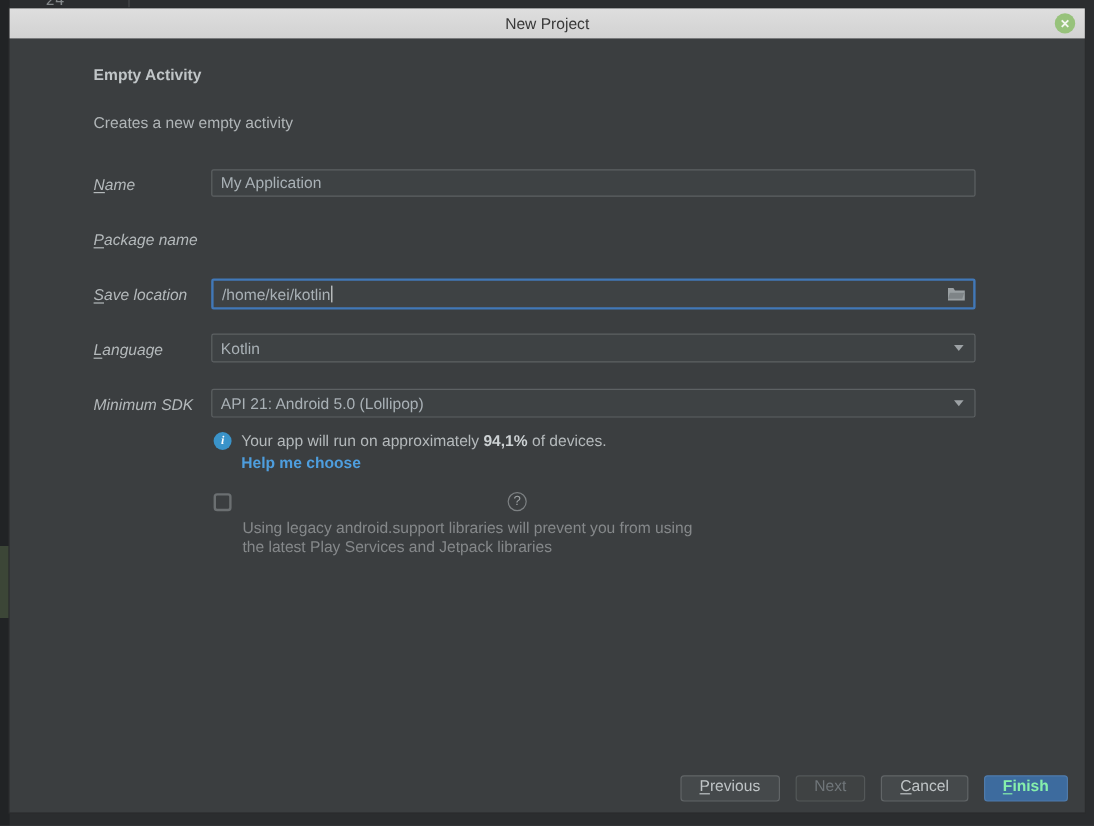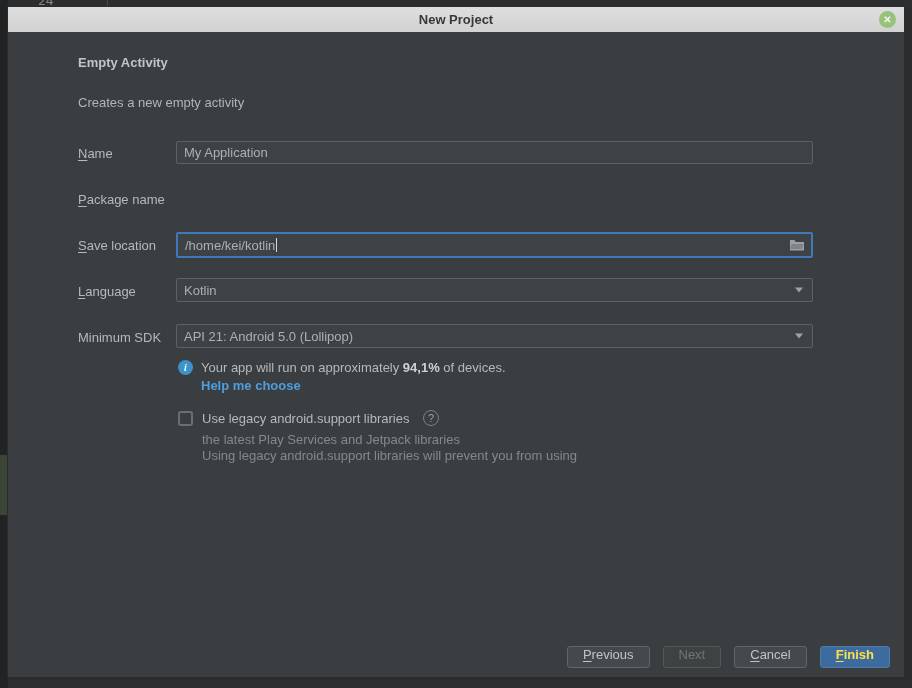--- a/index.html
+++ b/index.html
@@ -24,33 +24,33 @@
 
   
   .dialog {
     position:absolute; left:8px; top:7px; width:896px; height:670px;
     background:#3b3e40; box-shadow:0 0 0 1px #2a2c2d;
   }
   .titlebar {
     position:relative; height:25px; background:linear-gradient(#dedede,#d2d2d2);
     display:flex; align-items:center; justify-content:center;
   }
-  .titlebar-title { color:#383838; font-weight:bold; font-size:13px; }
+  .titlebar-title { color:#383838; font-weight:normal; font-size:13px; }
   .close-btn {
     position:absolute; right:8px; top:4px; width:17px; height:17px;
     border-radius:50%; background:#97c27b; color:#f4f7f1;
     display:flex; align-items:center; justify-content:center;
     font-size:10px; font-weight:bold; cursor:pointer;
   }
 
   .content { position:absolute; left:0; top:25px; right:0; bottom:0; }
   .h-title { position:absolute; left:70px; top:23px; font-weight:bold; color:#c0c5c7; }
   .h-subtitle { position:absolute; left:70px; top:63px; color:#b0b5b7; }
 
-  .field-label { position:absolute; left:70px; color:#b4b9bb; white-space:nowrap; }
+  .field-label { position:absolute; left:70px; color:#b4b9bb; white-space:nowrap;font-style:italic; }
   .field-label u, .btn u { text-decoration:underline; text-underline-offset:2px; }
 
   .fld {
     position:absolute; left:168px; width:637px; height:23px;
     background:#3e4244; border:1px solid #5d6163; border-radius:2px;
     display:flex; align-items:center; padding:0 7px;
     color:#a9b1b6; white-space:nowrap; overflow:hidden;
   }
   .fld.focused { border:2px solid #4178b8; height:26px; }
   .caret { display:inline-block; width:1px; height:14px; background:#d4d7d9; margin-left:1px; }
@@ -87,21 +87,21 @@
   
   .btn-row {
     position:absolute; right:14px; top:614px; display:flex; gap:13px; align-items:center;
   }
   .btn {
     height:22px; padding:0 15px; border-radius:3px;
     background:#45494b; border:1px solid #616567; color:#bfc4c6;
     display:flex; align-items:flex-start; justify-content:center; cursor:pointer; font-size:13px;
   }
   .btn.disabled { background:#3f4243; border-color:#545859; color:#70767a; cursor:default; }
-  .btn.primary { background:#3d6b9e; border-color:#54arrow; border-color:#4f7bab; color:#fde047; font-weight:bold; }
+  .btn.primary { background:#3d6b9e; border-color:#54arrow; border-color:#4f7bab; color:#86efac; font-weight:bold; }
 </style>
 </head>
 <body>
 
 <div class="bg-left-strip"></div>
 <div class="bg-scroll-mark"></div>
 <div class="bg-line-number">24</div>
 <div class="bg-gutter-line"></div>
 
 <div class="dialog">
@@ -145,25 +145,24 @@
       <span class="combo-arrow"></span>
     </div>
 
     <div class="info-icon">i</div>
     <div class="info-text">
       <span>Your app will run on approximately </span><b>94,1%</b><span> of devices.</span>
     </div>
     <div class="info-link">Help me choose</div>
 
     <div class="checkbox"></div>
-    <div class="cb-label">Use legacy android.support libraries</div>
     <div class="help-icon">?</div>
     <div class="cb-desc">
+      <div>Using legacy android.support libraries will prevent you from using</div>
       <div>the latest Play Services and Jetpack libraries</div>
-      <div>Using legacy android.support libraries will prevent you from using</div>
     </div>
 
     <div class="btn-row">
       <div class="btn">
           <span><u>P</u><span>revious</span></span>
         </div>
       <div class="btn disabled">
           <span><u></u><span>Next</span></span>
         </div>
       <div class="btn">

